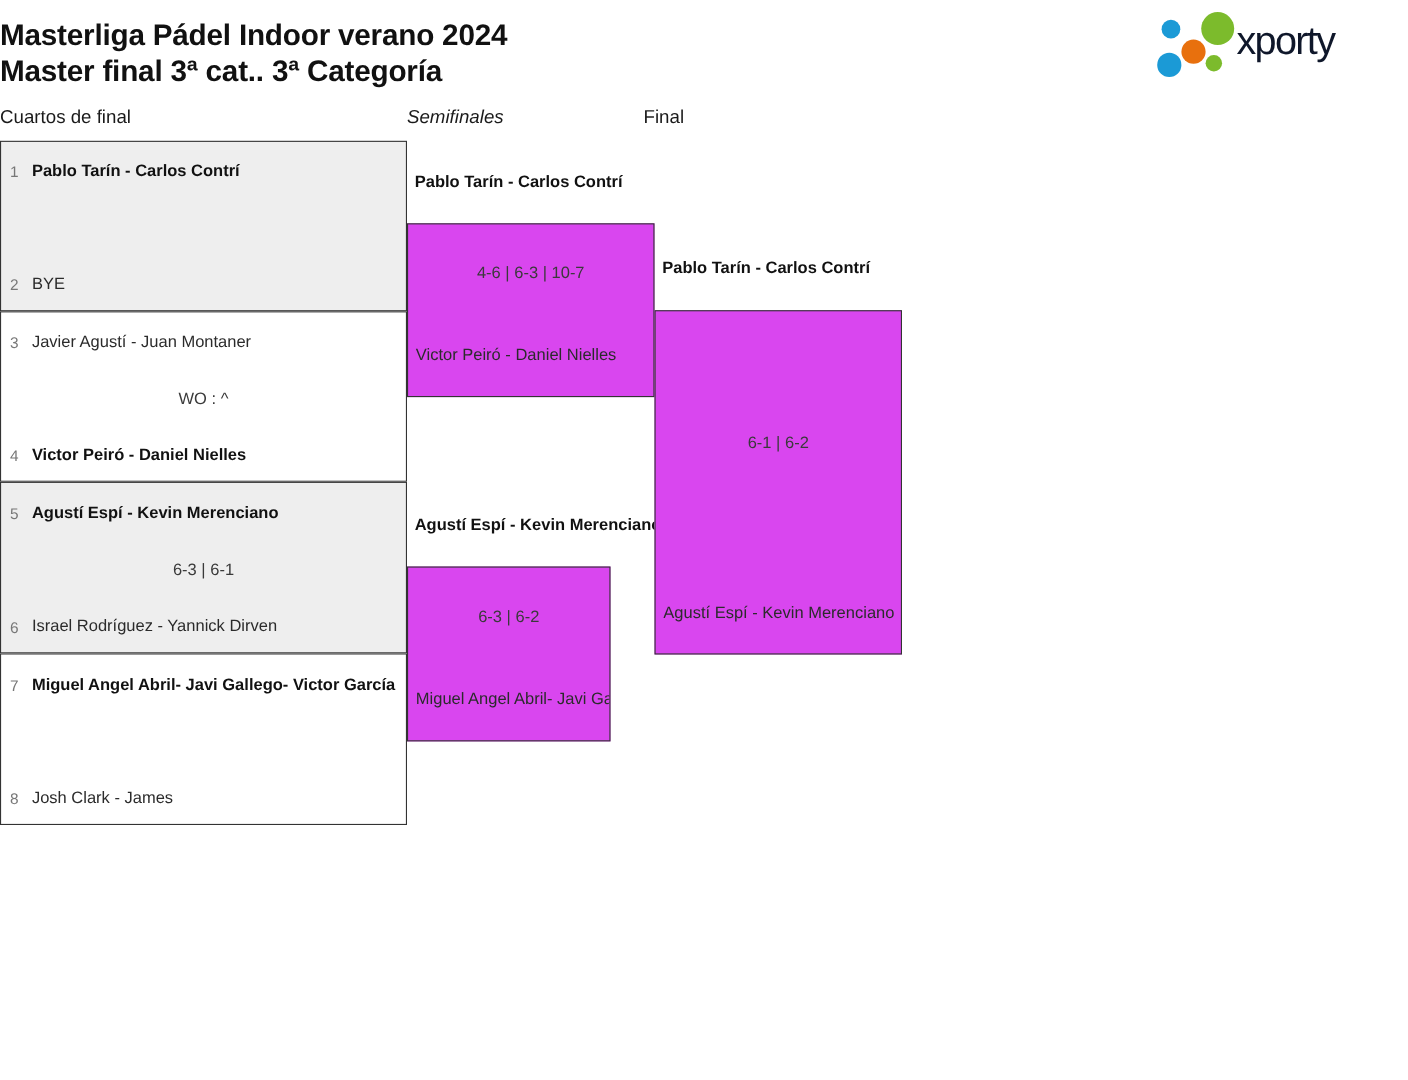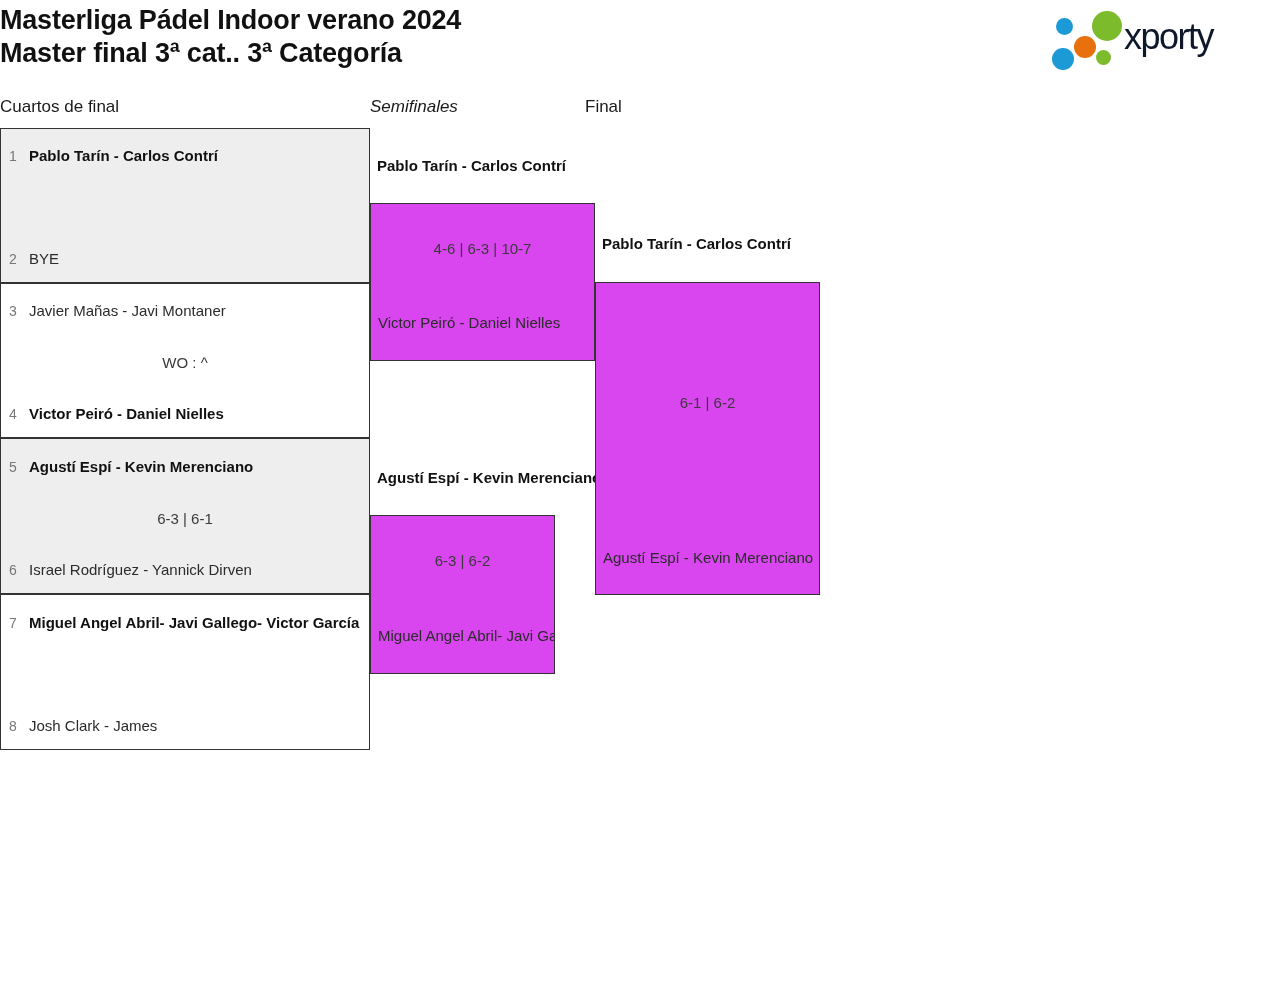--- a/index.html
+++ b/index.html
@@ -10,21 +10,21 @@
     font-family: "Liberation Sans", sans-serif;
     color: #1a1a1a;
     overflow: hidden;
   }
 
   #root { position: relative; width: 1280px; height: 982px; }
 
   
   .page-title {
     position: absolute;
-    left: 0px; top: 4px;
+    left: 0px; top: 16px;
     width: 900px;
     font-size: 27px;
     font-weight: 700;
     line-height: 33px;
     color: #111111;
     letter-spacing: -0.2px;
     white-space: pre-line;
   }
 
   .logo {
@@ -152,21 +152,21 @@
     <div class="qf-score" style="top:66px;"></div>
     <div class="qf-player" style="top:121px;">
       <span class="qf-seed">2</span>
       <span class="qf-name">BYE</span>
     </div>
   </div>
 
   <div class="qf-block plain" style="top:283px; height:155px;">
     <div class="qf-player" style="top:18px;">
       <span class="qf-seed">3</span>
-      <span class="qf-name">Javier Mañas - Javi Montaner</span>
+      <span class="qf-name">Javier Agustí - Juan Montaner</span>
     </div>
     <div class="qf-score" style="top:70px;">WO : ^</div>
     <div class="qf-player" style="top:121px;">
       <span class="qf-seed">4</span>
       <span class="qf-name winner">Victor Peiró - Daniel Nielles</span>
     </div>
   </div>
 
   <div class="qf-block shaded" style="top:438px; height:156px;">
     <div class="qf-player" style="top:19px;">

